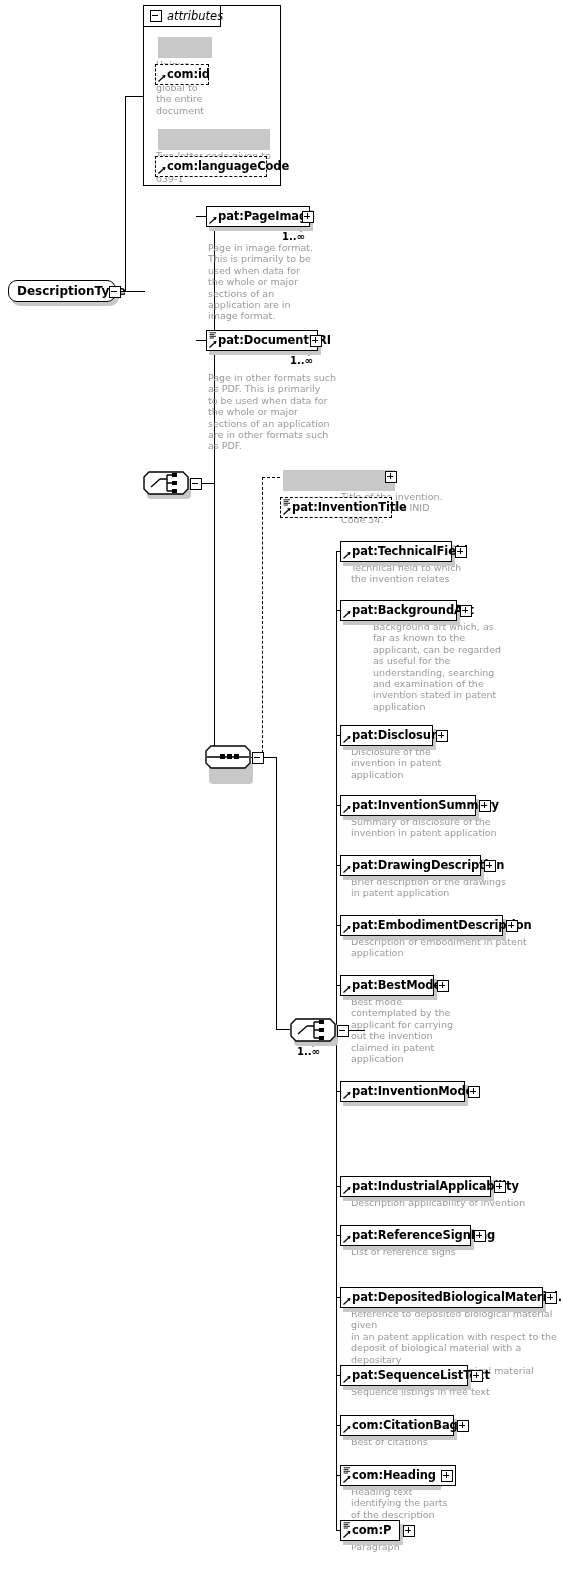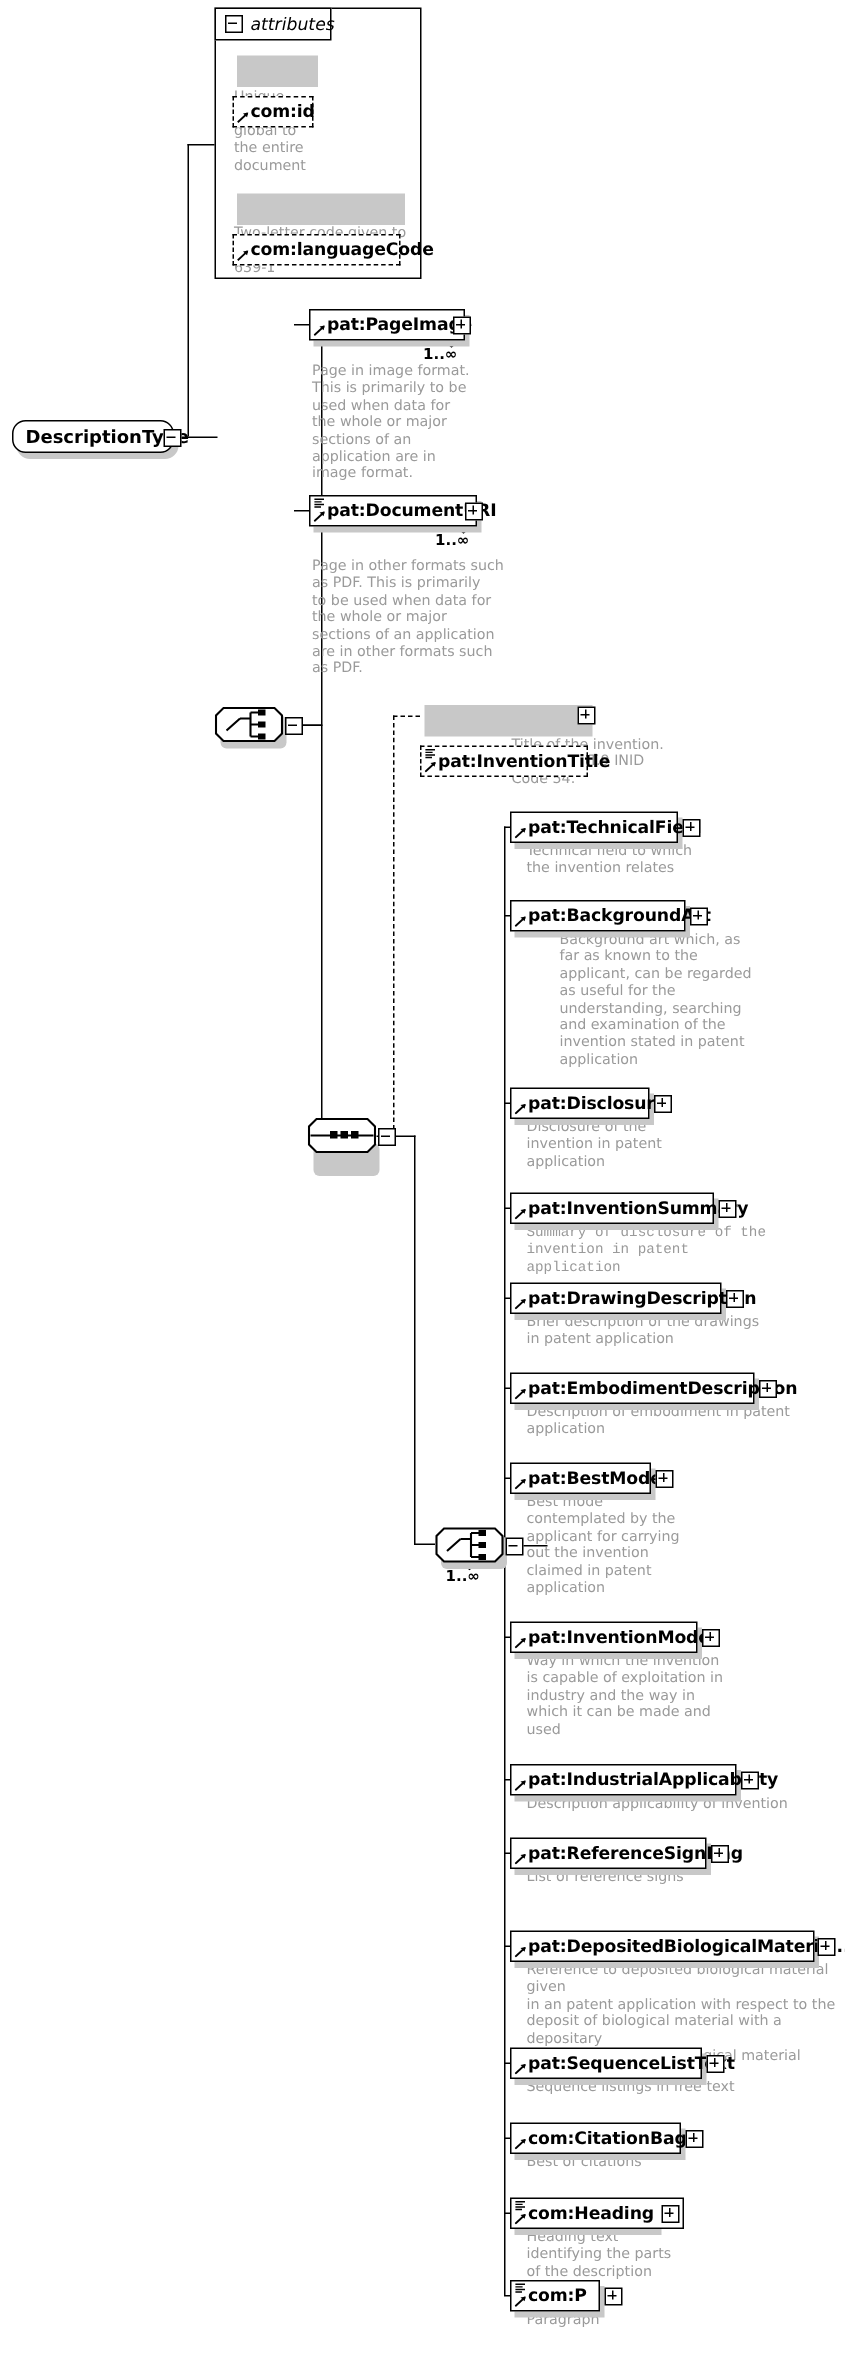--- a/index.html
+++ b/index.html
@@ -308,21 +308,21 @@
   <div class="shadow" style="left:343px;top:799px;width:136px;"></div>
   <div class="node" style="left:340px;top:795px;width:136px;">
     <svg class="arrowmark" viewBox="0 0 8 8">
       <path d="M0.5 7.5 L7 1.5" stroke="#000" stroke-width="1.2" fill="none"></path>
       <path d="M7.5 1 L4 1.6 L6.7 4.2 Z" fill="#000"></path>
     </svg>
     <span class="nm">pat:InventionSummary</span>
   </div>
   <div class="plus" style="position:absolute;left:475px;top:800px;z-index:7;"></div>
   <div class="line hline" style="left:336px;top:805px;width:6px;"></div>
-  <div class="doc" style="left:351px;top:816px;width:165px;font-family:Liberation Mono, monospace;">Summary of disclosure of the
+  <div class="doc" style="left:351px;top:816px;width:165px;">Summary of disclosure of the
 invention in patent application</div>
 
   <div class="shadow" style="left:343px;top:859px;width:141px;"></div>
   <div class="node" style="left:340px;top:855px;width:141px;">
     <svg class="arrowmark" viewBox="0 0 8 8">
       <path d="M0.5 7.5 L7 1.5" stroke="#000" stroke-width="1.2" fill="none"></path>
       <path d="M7.5 1 L4 1.6 L6.7 4.2 Z" fill="#000"></path>
     </svg>
     <span class="nm">pat:DrawingDescription</span>
   </div>
@@ -364,25 +364,20 @@
   <div class="shadow" style="left:343px;top:1085px;width:125px;"></div>
   <div class="node" style="left:340px;top:1081px;width:125px;">
     <svg class="arrowmark" viewBox="0 0 8 8">
       <path d="M0.5 7.5 L7 1.5" stroke="#000" stroke-width="1.2" fill="none"></path>
       <path d="M7.5 1 L4 1.6 L6.7 4.2 Z" fill="#000"></path>
     </svg>
     <span class="nm">pat:InventionMode</span>
   </div>
   <div class="plus" style="position:absolute;left:464px;top:1086px;z-index:7;"></div>
   <div class="line hline" style="left:336px;top:1091px;width:6px;"></div>
-  <div class="doc" style="left:351px;top:1102px;width:145px;">Way in which the invention
-is capable of exploitation in
-industry and the way in
-which it can be  made and
-used</div>
 
   <div class="shadow" style="left:343px;top:1180px;width:151px;"></div>
   <div class="node" style="left:340px;top:1176px;width:151px;">
     <svg class="arrowmark" viewBox="0 0 8 8">
       <path d="M0.5 7.5 L7 1.5" stroke="#000" stroke-width="1.2" fill="none"></path>
       <path d="M7.5 1 L4 1.6 L6.7 4.2 Z" fill="#000"></path>
     </svg>
     <span class="nm">pat:IndustrialApplicability</span>
   </div>
   <div class="plus" style="position:absolute;left:490px;top:1181px;z-index:7;"></div>

